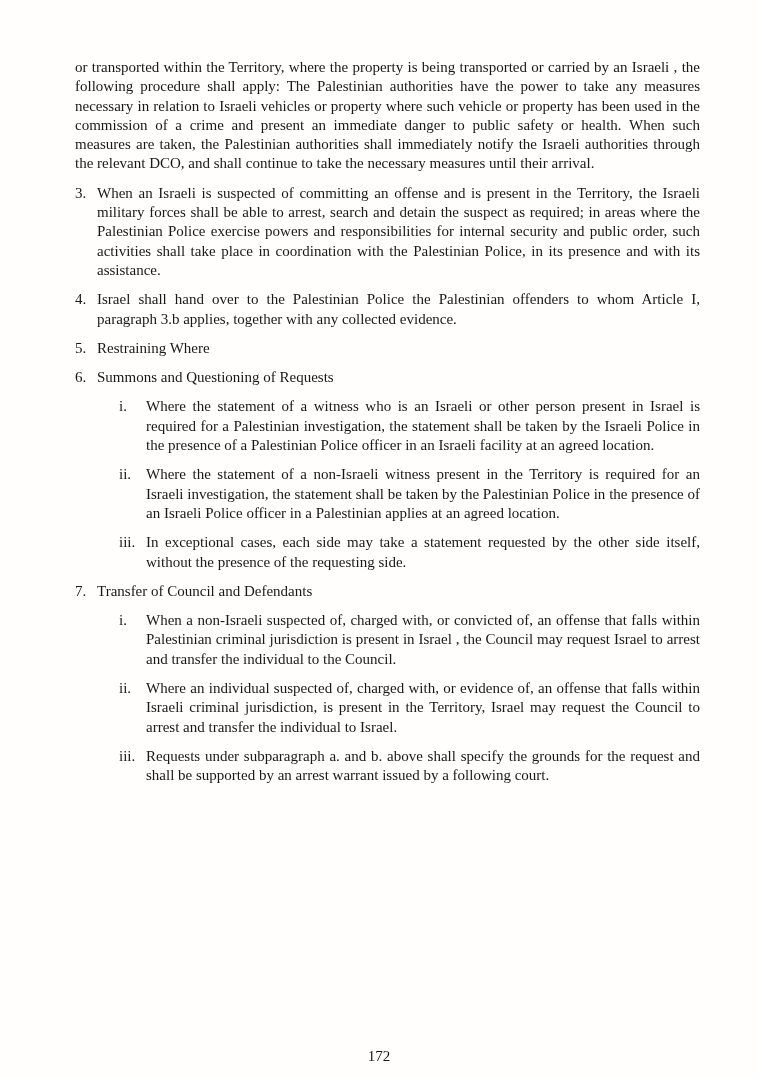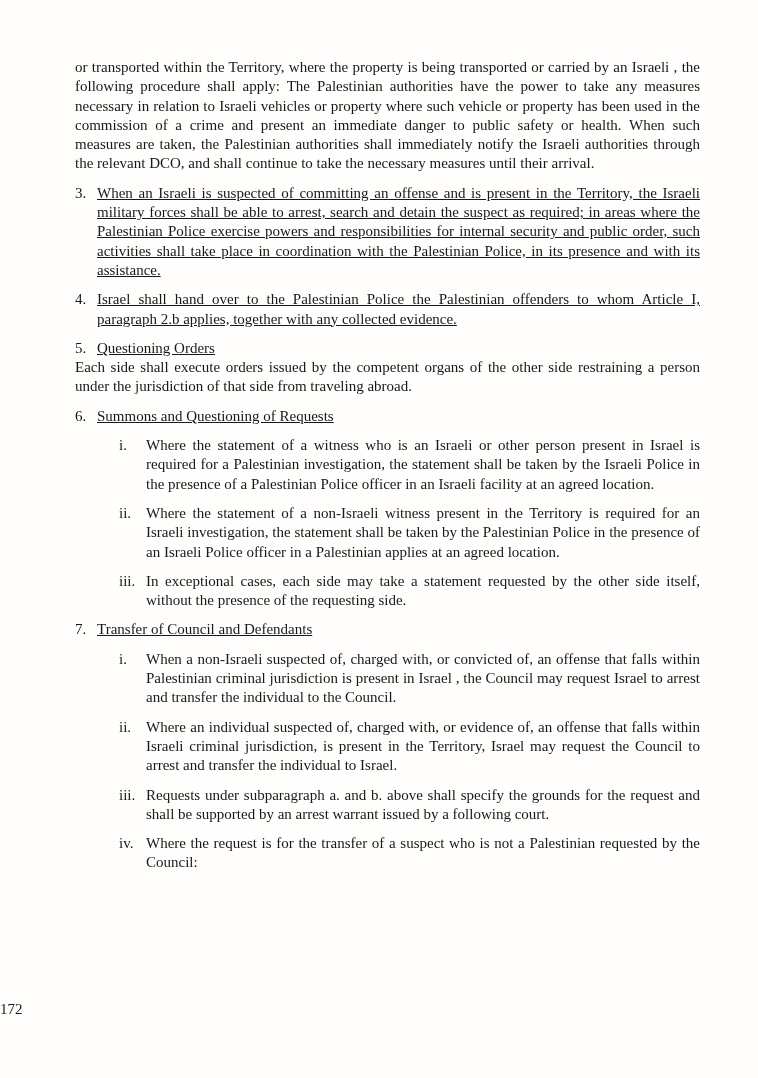--- a/index.html
+++ b/index.html
@@ -31,65 +31,65 @@
 
   
   .cont-para { margin-left: 75px; }
 
   
   .num-item { display: flex; }
   .num-item .marker {
     flex: 0 0 22px;
     width: 22px;
   }
-  .num-item .body { flex: 1; text-decoration: underline; }
+  .num-item .body { flex: 1; }
 
   
   .item-para { margin-left: 22px; }
 
   
   .sub-item { display: flex; margin-left: 44px; }
   .sub-item .marker {
     flex: 0 0 27px;
     width: 27px;
   }
   .sub-item .body { flex: 1; }
 
   .page-number {
     position: absolute;
-    top: 1000px;
+    top: 1047px;
     left: 0;
     right: 0;
+    text-align: center;
     font-size: 15px;
   }
 </style>
 </head>
 <body>
 
 <div class="page">
   <div class="content">
 
     <p class="block cont-para justify">or transported within the Territory, where the property is being transported or carried by an Israeli , the following procedure shall apply: The Palestinian authorities have the power to take any measures necessary in relation to Israeli vehicles or property where such vehicle or property has been used in the commission of a crime and present an immediate danger to public safety or health. When such measures are taken, the Palestinian authorities shall immediately notify the Israeli authorities through the relevant DCO, and shall continue to take the necessary measures until their arrival.</p>
 
     <div class="block num-item">
       <span class="marker">3.</span>
       <p class="body justify">When an Israeli is suspected of committing an offense and is present in the Territory, the Israeli military forces shall be able to arrest, search and detain the suspect as required; in areas where the Palestinian Police exercise powers and responsibilities for internal security and public order, such activities shall take place in coordination with the Palestinian Police, in its presence and with its assistance.</p>
     </div>
 
     <div class="block num-item">
       <span class="marker">4.</span>
-      <p class="body justify">Israel shall hand over to the Palestinian Police the Palestinian offenders to whom Article I, paragraph 2.b applies, together with any collected evidence.</p>
+      <p class="body justify">Israel shall hand over to the Palestinian Police the Palestinian offenders to whom Article I, paragraph 3.b applies, together with any collected evidence.</p>
     </div>
 
     <div class="block num-item">
       <span class="marker">5.</span>
-      <p class="body">Questioning Orders</p>
+      <p class="body">Restraining Where</p>
     </div>
 
-    <p class="block item-para justify">Each side shall execute orders issued by the competent organs of the other side restraining a person under the jurisdiction of that side from traveling abroad.</p>
 
     <div class="block num-item">
       <span class="marker">6.</span>
       <p class="body">Summons and Questioning of Requests</p>
     </div>
 
     <div class="block sub-item">
       <span class="marker">i.</span>
       <p class="body justify">Where the statement of a witness who is an Israeli or other person present in Israel is required for a Palestinian investigation, the statement shall be taken by the Israeli Police in the presence of a Palestinian Police officer in an Israeli facility at an agreed location.</p>
     </div>
@@ -117,21 +117,17 @@
     <div class="block sub-item">
       <span class="marker">ii.</span>
       <p class="body justify">Where an individual suspected of, charged with, or evidence of, an offense that falls within Israeli criminal jurisdiction, is present in the Territory, Israel may request the Council to arrest and transfer the individual to Israel.</p>
     </div>
 
     <div class="block sub-item">
       <span class="marker">iii.</span>
       <p class="body justify">Requests under subparagraph a. and b. above shall specify the grounds for the request and shall be supported by an arrest warrant issued by a following court.</p>
     </div>
 
-    <div class="block sub-item">
-      <span class="marker">iv.</span>
-      <p class="body justify">Where the request is for the transfer of a suspect who is not a Palestinian requested by the Council:</p>
-    </div>
 
   </div>
 
   <div class="page-number">172</div>
 </div>
 
 </body></html>

